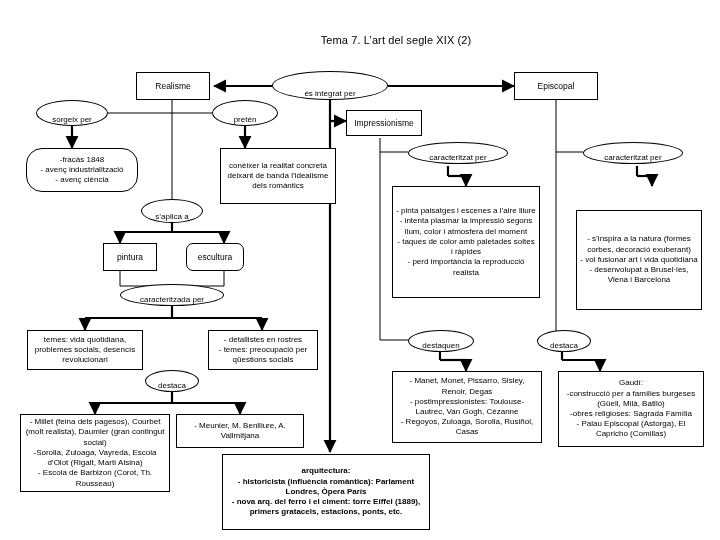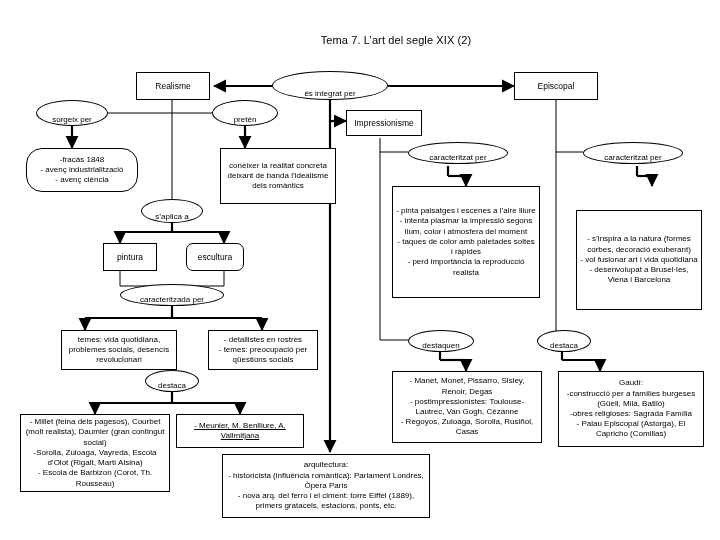--- a/index.html
+++ b/index.html
@@ -150,44 +150,44 @@
   </div>
 
   <div class="box small" style="left:186px;top:243px;width:58px;height:28px;border-radius:7px;">
     <span>escultura</span>
   </div>
 
   <div class="ell" style="left:120px;top:284px;width:104px;height:22px;">
     <span>caracteritzada per</span>
   </div>
 
-  <div class="box" style="left:27px;top:330px;width:116px;height:40px;margin-left:34px;">
+  <div class="box" style="left:27px;top:330px;width:116px;height:40px;">
     <span>temes: vida quotidiana, problemes socials, desencís revolucionari</span>
   </div>
 
   <div class="box" style="left:208px;top:330px;width:110px;height:40px;">
     <span>- detallistes en rostres
 - temes: preocupació per qüestions socials</span>
   </div>
 
   <div class="ell" style="left:145px;top:370px;width:54px;height:22px;">
     <span>destaca</span>
   </div>
 
   <div class="box" style="left:20px;top:414px;width:150px;height:78px;justify-content:flex-end;">
     <span>- Millet (feina dels pagesos), Courbet (molt realista), Daumier (gran contingut social)
 -Sorolla, Zuloaga, Vayreda, Escola d’Olot (Rigalt, Martí Alsina)
 - Escola de Barbizon (Corot, Th. Rousseau)</span>
   </div>
 
-  <div class="box" style="left:176px;top:414px;width:128px;height:34px;text-decoration:underline;">
+  <div class="box" style="left:176px;top:414px;width:128px;height:34px;">
     <span>- Meunier, M. Benlliure, A. Vallmitjana</span>
   </div>
 
-  <div class="box" style="left:222px;top:454px;width:208px;height:64px;">
+  <div class="box" style="left:222px;top:454px;width:208px;height:76px;font-weight:bold;">
     <span>arquitectura:
 - historicista (influència romàntica): Parlament Londres, Òpera París
 - nova arq. del ferro i el ciment: torre Eiffel (1889), primers gratacels, estacions, ponts, etc.</span>
   </div>
 
   <div class="ell" style="left:408px;top:142px;width:100px;height:22px;">
     <span>caracteritzat per</span>
   </div>
 
   <div class="box" style="left:392px;top:186px;width:148px;height:112px;">

